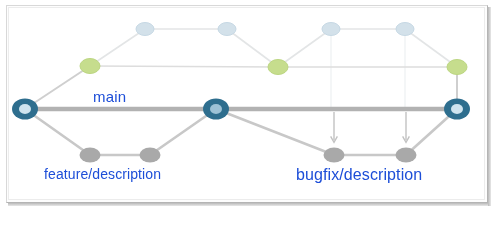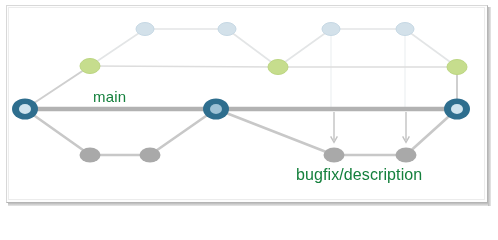--- a/index.html
+++ b/index.html
@@ -56,21 +56,21 @@
   }
   svg.graph {
     position: absolute;
     left: 0;
     top: 0;
     width: 498px;
     height: 216px;
   }
   .lbl {
     position: absolute;
-    color: #15803d;
+    color: #1d4ed8;
     white-space: nowrap;
   }
   .lbl-main {
     left: 93px;
     top: 88px;
     font-size: 15px;
     letter-spacing: 0.2px;
   }
   .lbl-feature {
     left: 44px;
@@ -180,18 +180,19 @@
       </g>
       <g>
         <ellipse cx="457" cy="109" rx="13" ry="10.5" fill="#2e6e8e"></ellipse>
         <ellipse cx="457" cy="109" rx="6" ry="5" fill="#cfe4ef"></ellipse>
       </g>
     </g>
 
   </svg>
 
   <div class="lbl lbl-main">main</div>
+  <div class="lbl lbl-feature">feature/description</div>
   <div class="lbl lbl-bugfix">bugfix/description</div>
 
   <div class="shadow-bottom"></div>
   <div class="shadow-right"></div>
 
 </div>
 
 </body></html>

